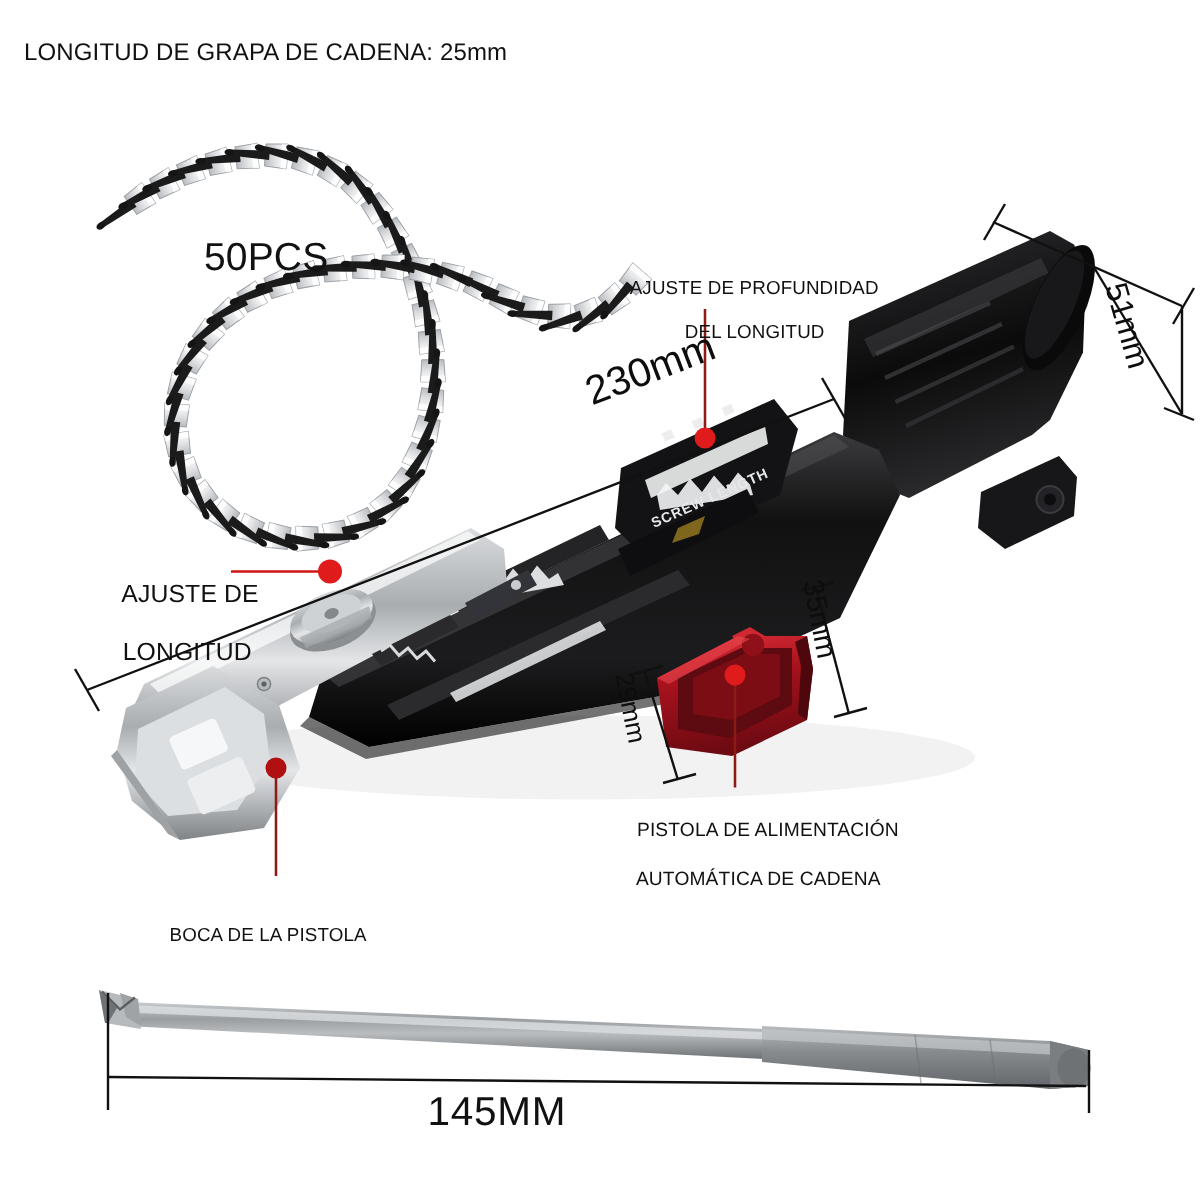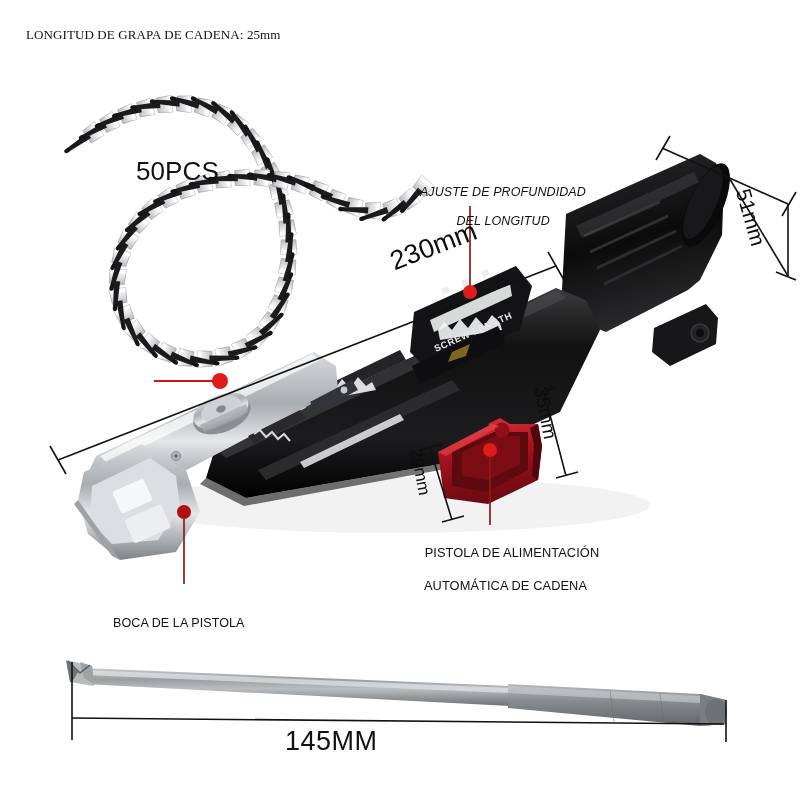--- a/index.html
+++ b/index.html
@@ -18,24 +18,24 @@
 
   
   .lbl {
     position: absolute;
     font-family: "Liberation Sans", sans-serif;
     color: #111;
     white-space: pre;
     line-height: 1.18;
     letter-spacing: 0.1px;
   }
-  #title-label { left: 26px; top: 27px; font-size: 13px; font-family: Liberation Serif, serif; }
+  #title-label { left: 16px; top: 27px; font-size: 16px; }
   #pcs-label   { left: 136px; top: 156px; font-size: 26px; }
   #screw-depth-label {
-    left: 393px; top: 170px; font-size: 12.5px; text-align: center; width: 206px; font-style: italic;
+    left: 393px; top: 170px; font-size: 12.5px; text-align: center; width: 206px;
   }
   #length-adjust-label { left: 63px; top: 368px; font-size: 16.5px; }
   #nail-holder-label {
     left: 410px; top: 528px; font-size: 12.8px; line-height: 1.3;
   }
   #muzzle-label { left: 113px; top: 588px; font-size: 12.5px; margin-top: 28px; }
   #bit-dim-label { left: 285px; top: 726px; font-size: 27px; letter-spacing:0.5px;text-align:center;}
 
   .dim-txt {
     position: absolute;
@@ -345,20 +345,24 @@
 
   <div class="lbl" id="title-label">LONGITUD DE GRAPA DE CADENA: 25mm</div>
 
   <div class="lbl" id="pcs-label">50PCS</div>
 
   <div class="lbl" id="screw-depth-label">
     <span>AJUSTE DE PROFUNDIDAD</span><br>
     <span>DEL LONGITUD</span>
   </div>
 
+  <div class="lbl" id="length-adjust-label">
+    <span>AJUSTE DE</span><br>
+    <span>LONGITUD</span>
+  </div>
 
   <div class="lbl" id="nail-holder-label">
     <span>PISTOLA DE ALIMENTACIÓN</span><br>
     <span>AUTOMÁTICA DE CADENA</span>
   </div>
 
   <div class="lbl" id="muzzle-label">BOCA DE LA PISTOLA</div>
 
   <div class="dim-txt" id="dim-230">230mm</div>
   <div class="dim-txt" id="dim-51">51mm</div>

